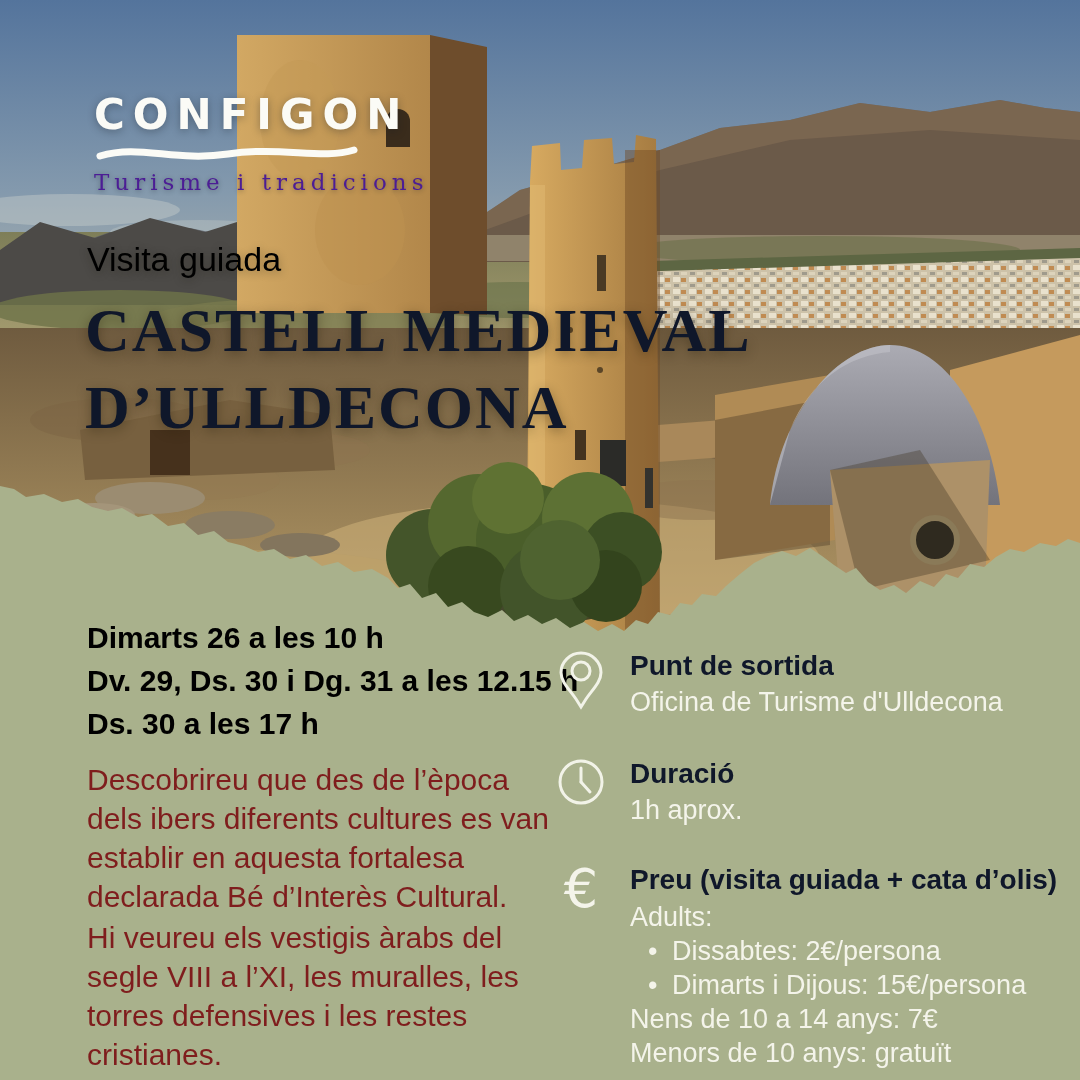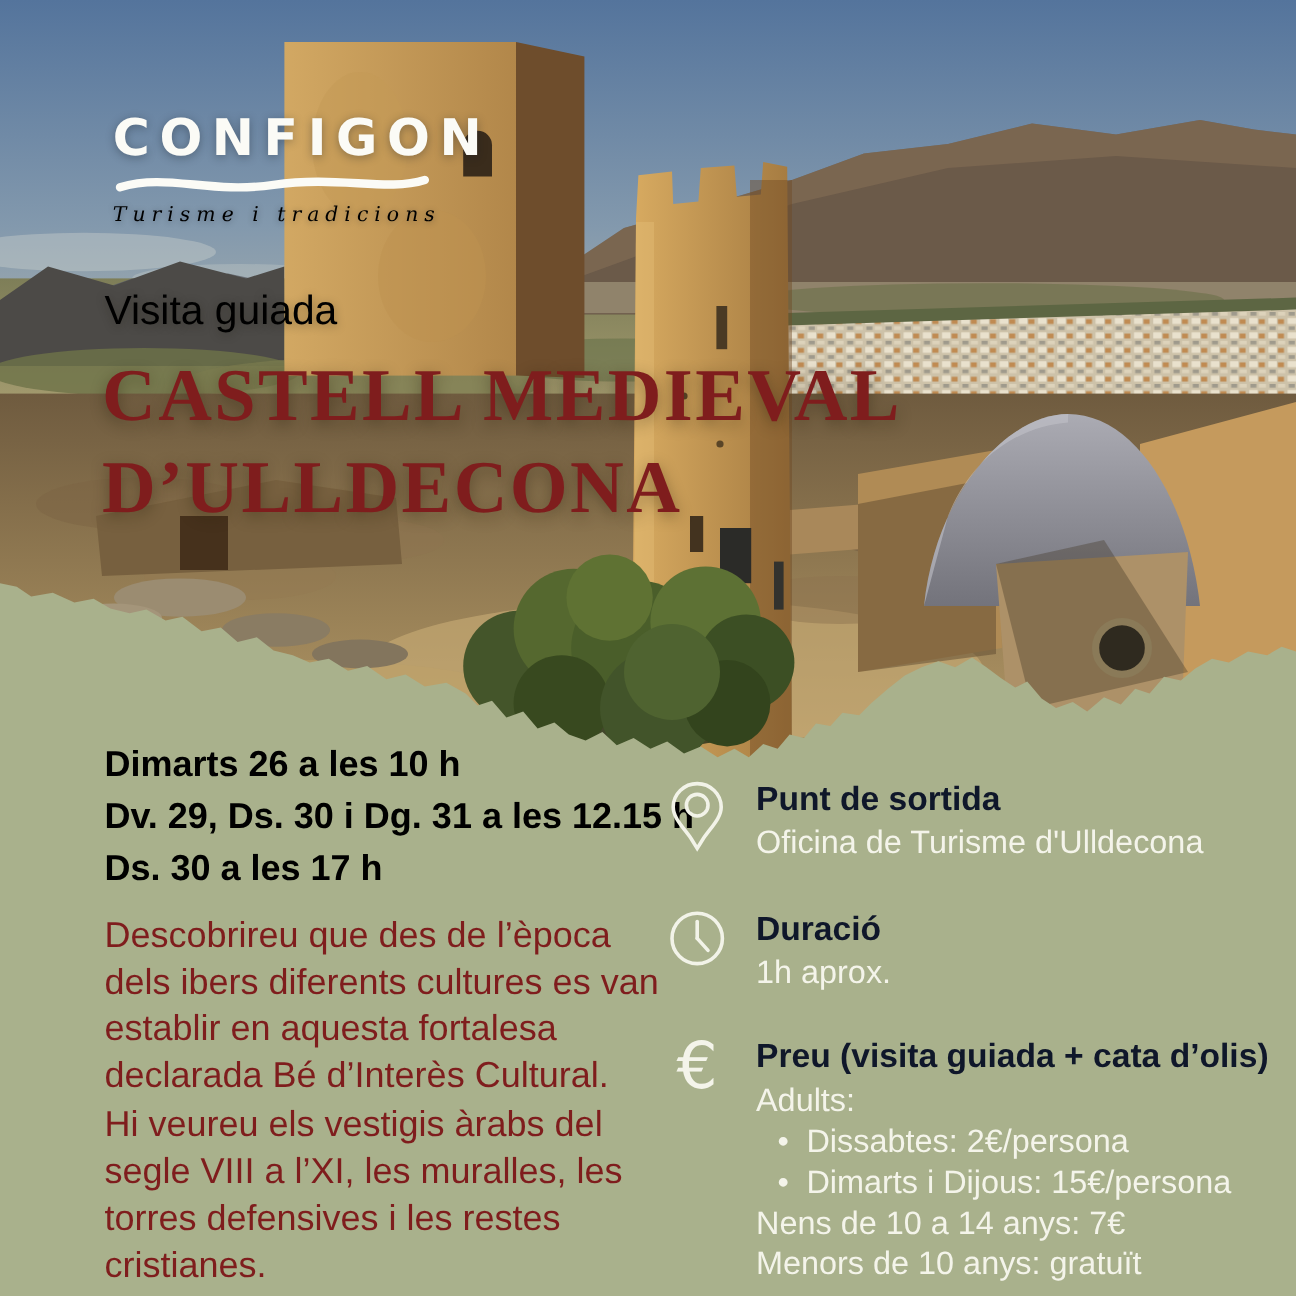--- a/index.html
+++ b/index.html
@@ -12,35 +12,35 @@
 
   
   .brand { position:absolute; left:94px; top:90px; }
   .brand-name {
     font-family:"DejaVu Sans", sans-serif; font-weight:bold;
     font-size:42px; letter-spacing:8px; color:#fbfbf6;
     text-shadow:0 2px 8px rgba(20,25,35,.35);
   }
   .brand-wave { display:block; margin:2px 0 4px 2px; }
   .brand-tagline {
-    font-family:"DejaVu Serif", serif; font-style:italic;
-    font-size:17px; letter-spacing:5px; color:#000000;
+    font-family:"DejaVu Serif", serif; 
+    font-size:23px; letter-spacing:5px; color:#4c1d95;
     text-shadow:0 1px 5px rgba(20,25,35,.4);
   }
 
   
   .kicker {
     position:absolute; left:87px; top:240px;
     font-size:34px; color:#000000; text-shadow:0 2px 8px rgba(30,25,15,.35);
   }
   .title {
     position:absolute; left:85px; top:292px; margin:0;
     font-family:"Liberation Serif", serif; font-weight:bold;
     font-size:62px; line-height:77px; letter-spacing:2px;
-    color:#7f1d1d; text-shadow:0 3px 12px rgba(40,30,10,.4);
+    color:#0f172a; text-shadow:0 3px 12px rgba(40,30,10,.4);
   }
   .title span { display:block; }
 
   
   .schedule {
     position:absolute; left:87px; top:616px;
     font-size:30px; font-weight:bold; line-height:43px; color:#000000;
   }
 
   

